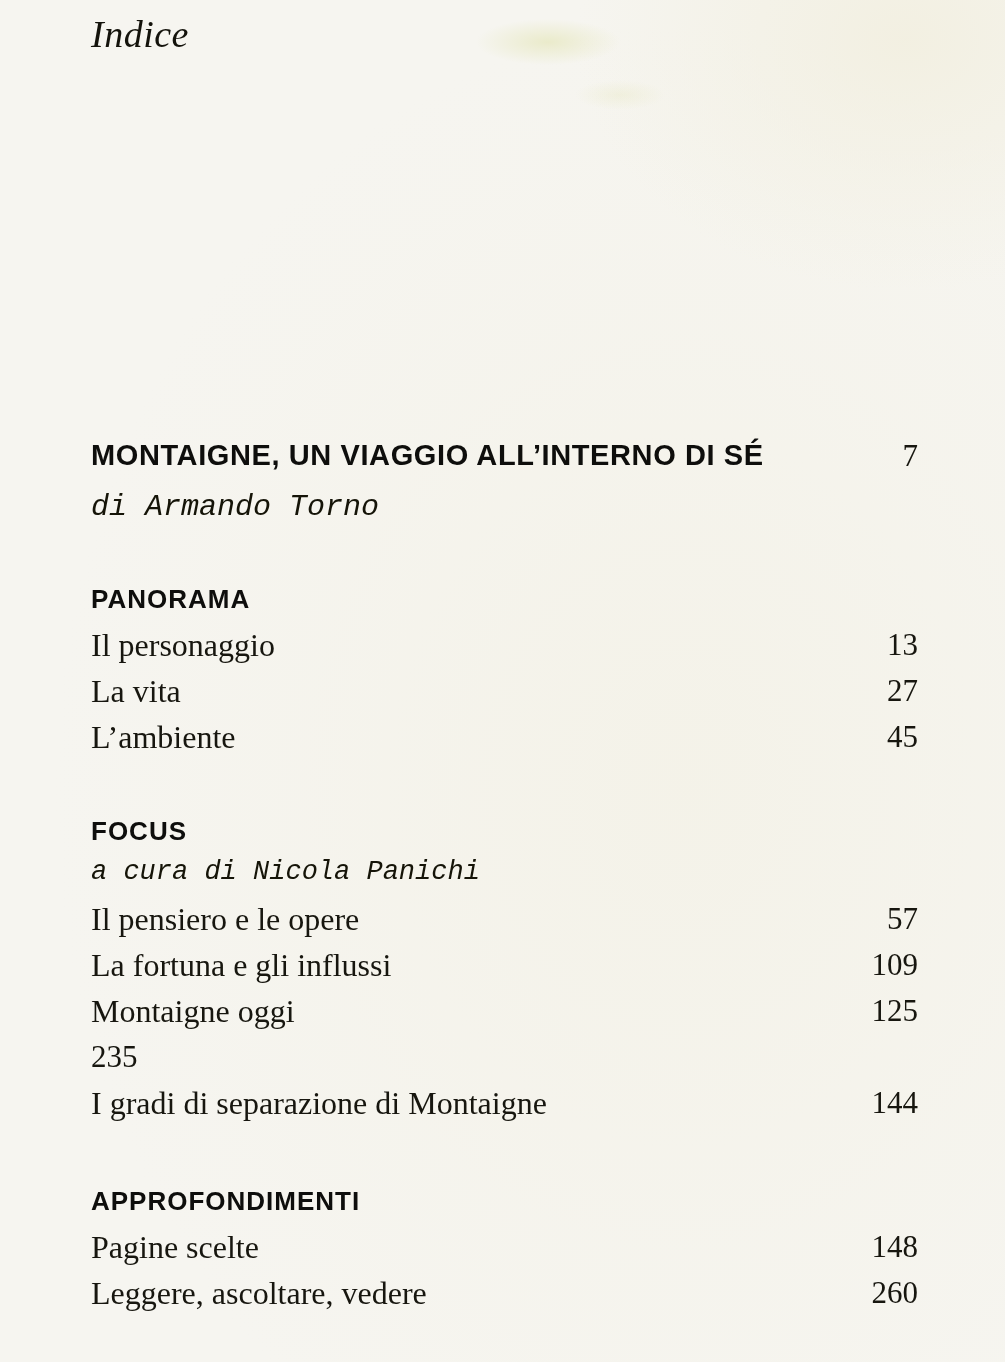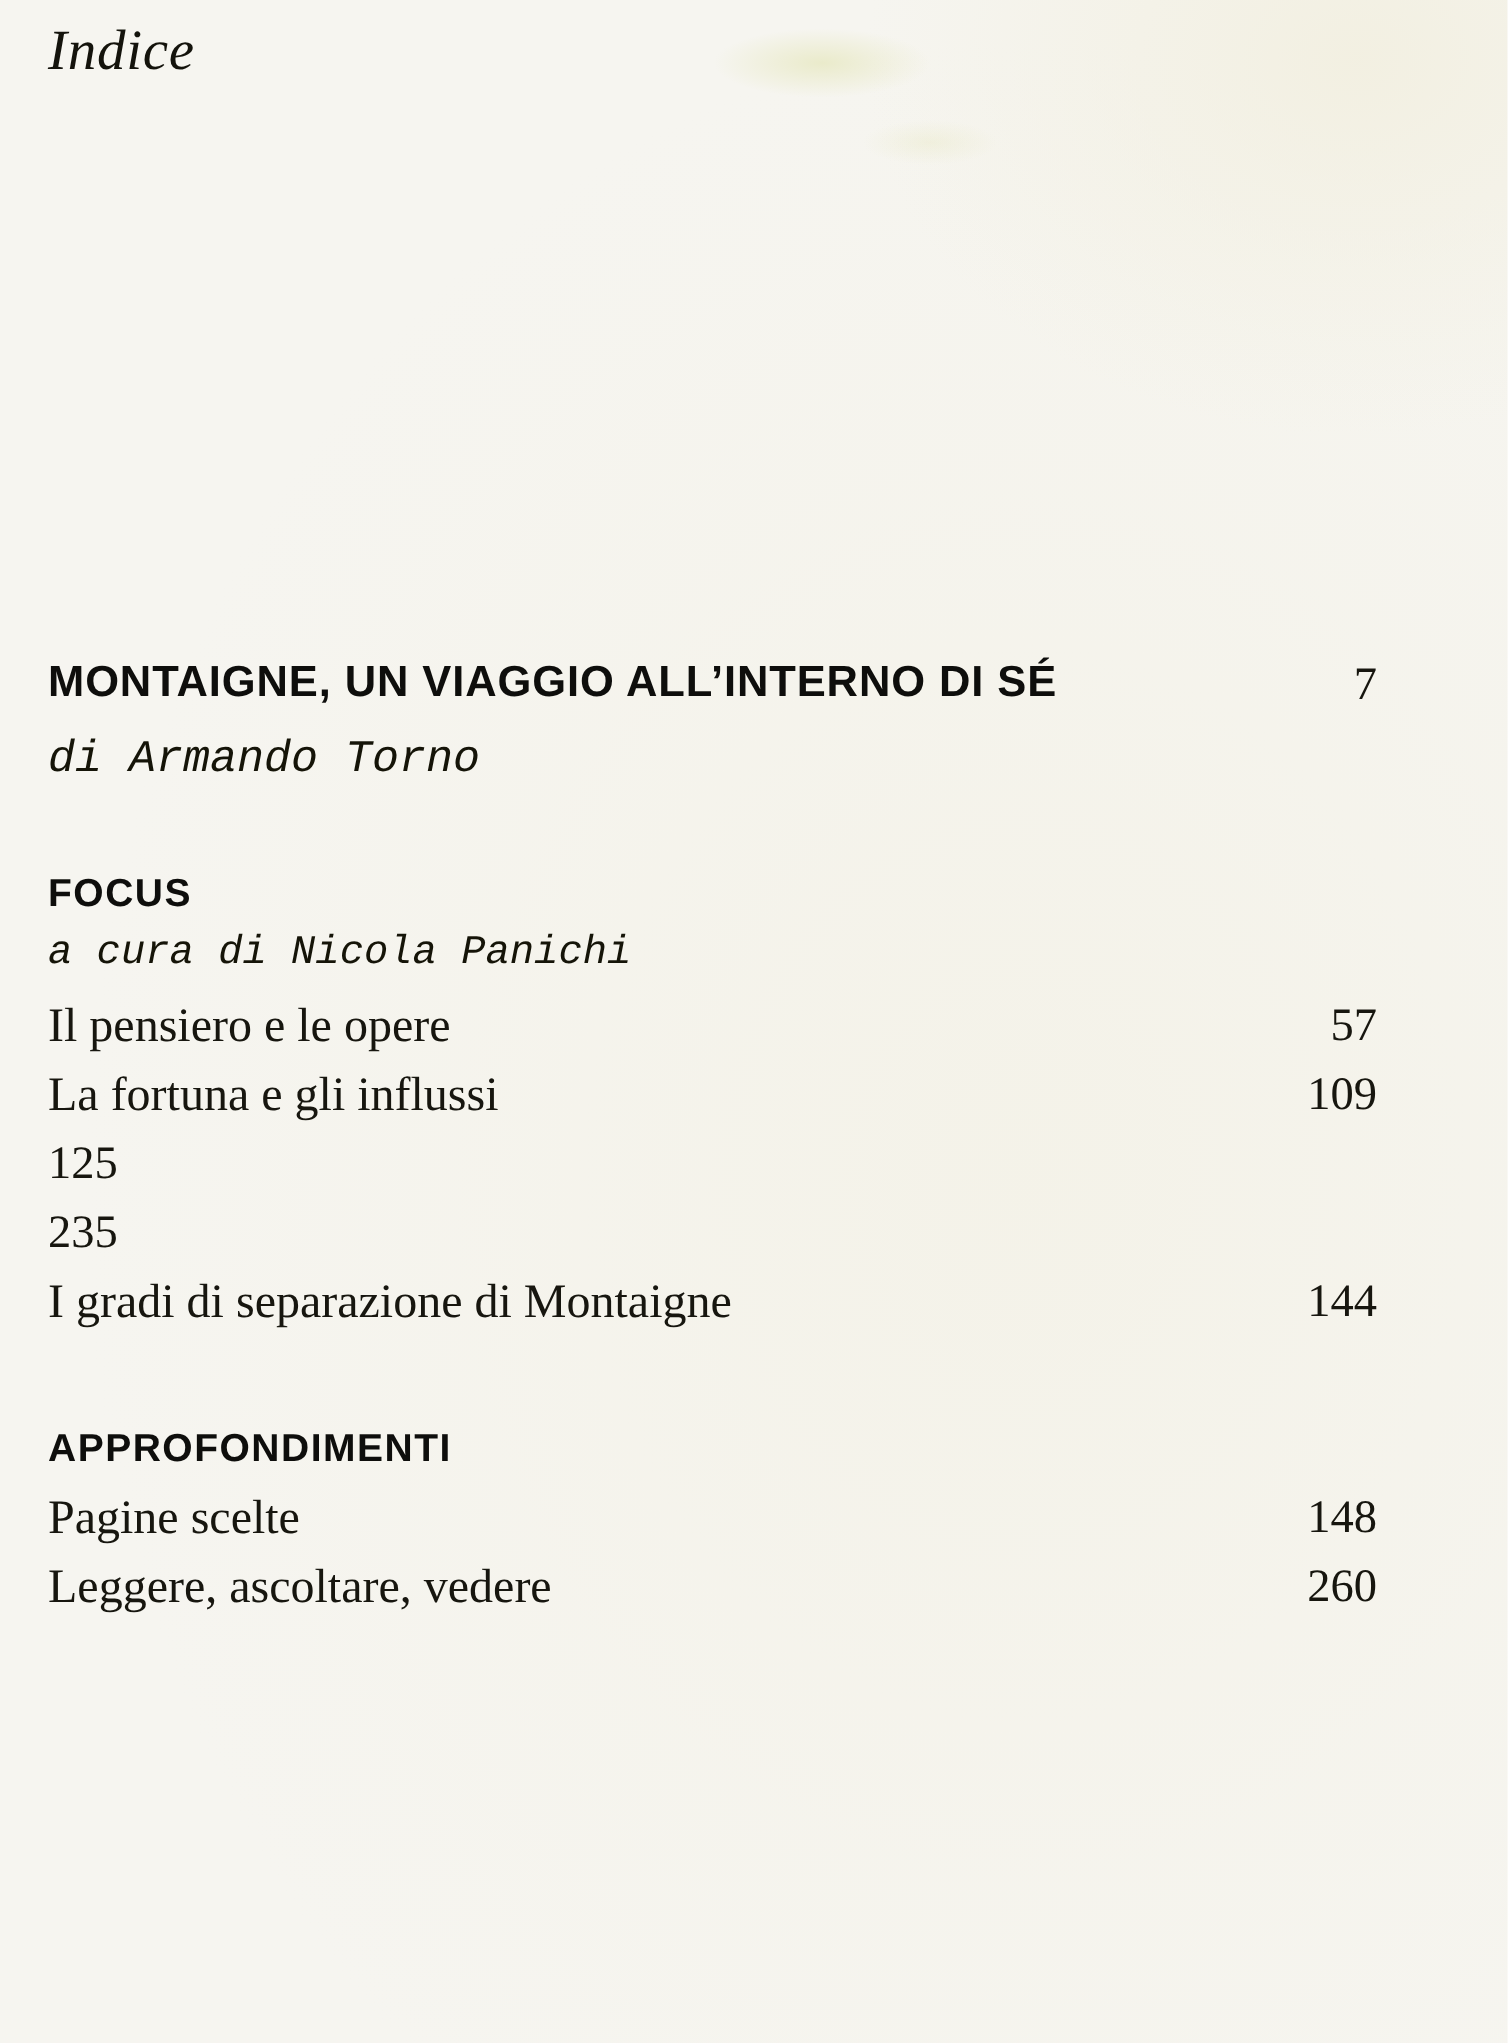--- a/index.html
+++ b/index.html
@@ -8,21 +8,21 @@
     height: 1362px;
     font-family: "Liberation Serif", serif;
     color: #17160f;
     overflow: hidden;
   }
   .page {
     position: relative;
     width: 1005px;
     height: 1362px;
     box-sizing: border-box;
-    padding: 10px 87px 0 32px;
+    padding: 10px 87px 0 91px;
     background:
       radial-gradient(ellipse 100px 32px at 548px 42px, rgba(224,226,172,0.55), rgba(224,226,172,0) 72%),
       radial-gradient(ellipse 60px 20px at 620px 95px, rgba(230,230,190,0.35), rgba(230,230,190,0) 75%),
       radial-gradient(ellipse 420px 320px at 90% 3%, rgba(242,239,224,0.9), rgba(242,239,224,0) 78%),
       radial-gradient(ellipse 740px 900px at 68% 58%, rgba(244,242,232,0.95), rgba(244,242,232,0) 85%),
       #f6f5f0;
   }
   .indice-title {
     margin: 0;
     font-family: "Liberation Serif", serif;
@@ -95,34 +95,52 @@
   <h1 class="indice-title">Indice</h1>
 
   <section class="sec-intro">
     <div class="row head-row">
       <span class="h-main">MONTAIGNE, UN VIAGGIO ALL’INTERNO DI SÉ</span>
       <span class="pagenum">7</span>
     </div>
     <div class="byline">di Armando Torno</div>
   </section>
 
+  <section class="sec-panorama">
+    <span class="h-sub">PANORAMA</span>
+    <div class="entries">
+      <div class="row entry-row">
+        <span>Il personaggio</span>
+        <span class="pagenum">13</span>
+      </div>
+      <div class="row entry-row">
+        <span>La vita</span>
+        <span class="pagenum">27</span>
+      </div>
+      <div class="row entry-row">
+        <span>L’ambiente</span>
+        <span class="pagenum">45</span>
+      </div>
+    </div>
+  </section>
 
   <section class="sec-focus">
     <span class="h-sub">FOCUS</span>
     <div class="byline small">a cura di Nicola Panichi</div>
     <div class="entries">
       <div class="row entry-row">
         <span>Il pensiero e le opere</span>
         <span class="pagenum">57</span>
       </div>
       <div class="row entry-row">
         <span>La fortuna e gli influssi</span>
         <span class="pagenum">109</span>
       </div>
       <div class="row entry-row">
+        <span>Montaigne oggi</span>
         <span class="pagenum">125</span>
       </div>
       <div class="row entry-row">
         <span class="pagenum">235</span>
       </div>
       <div class="row entry-row">
         <span>I gradi di separazione di Montaigne</span>
         <span class="pagenum">144</span>
       </div>
     </div>

